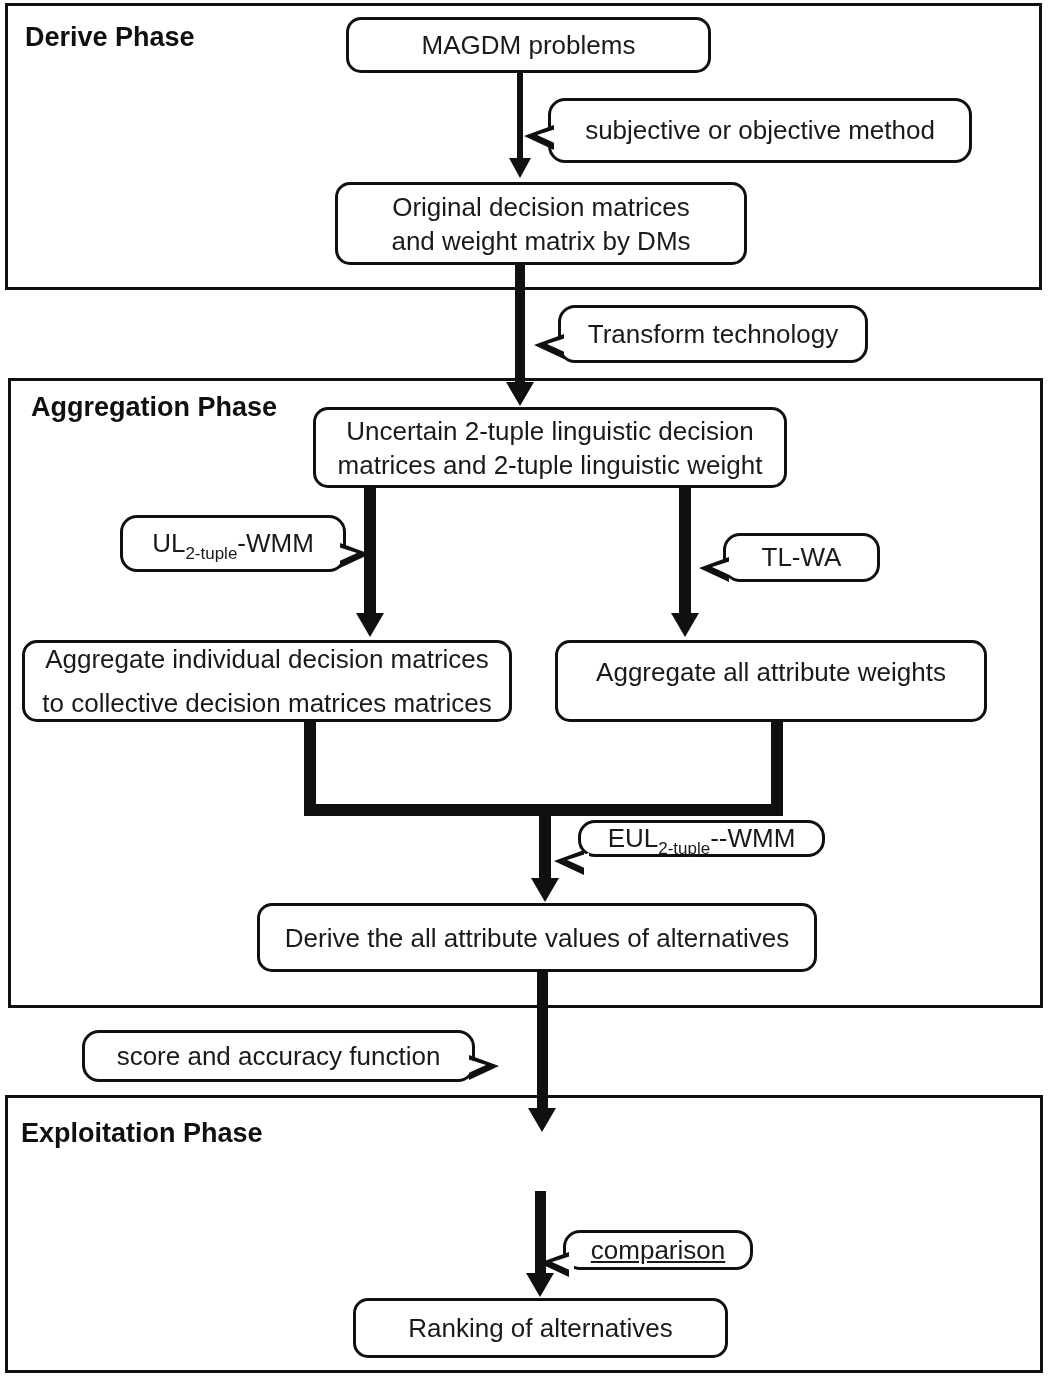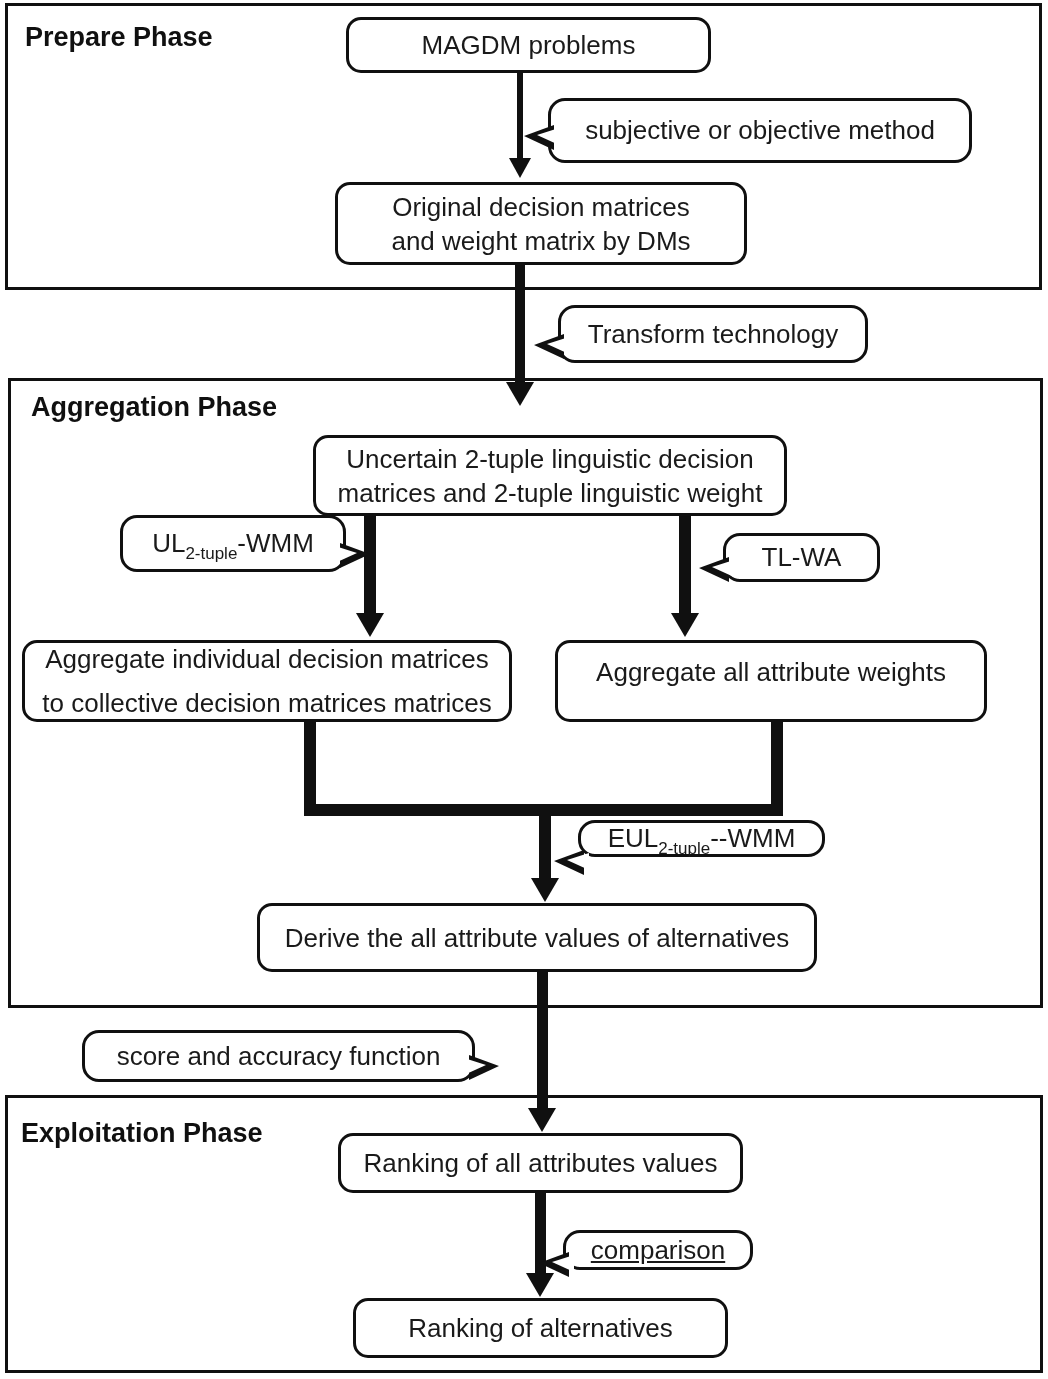--- a/index.html
+++ b/index.html
@@ -37,21 +37,21 @@
 </style>
 </head>
 <body>
 
 <div class="stage">
 
   <div class="phase" style="left:5px; top:3px; width:1037px; height:287px;"></div>
   <div class="phase" style="left:8px; top:378px; width:1035px; height:630px;"></div>
   <div class="phase" style="left:5px; top:1095px; width:1038px; height:278px;"></div>
 
-  <div class="phase-label" style="left:25px; top:22px;">Prepare Phase</div>
+  <div class="phase-label" style="left:25px; top:22px;">Derive Phase</div>
   <div class="phase-label" style="left:31px; top:392px;">Aggregation Phase</div>
   <div class="phase-label" style="left:21px; top:1118px;">Exploitation Phase</div>
 
   <div class="shaft" style="left:517px; top:73px; width:6px; height:87px;"></div>
   <div class="head thin" style="left:509px; top:158px;"></div>
 
   <div class="shaft" style="left:515px; top:263px; width:10px; height:122px;"></div>
   <div class="head thick" style="left:506px; top:382px;"></div>
 
   <div class="shaft" style="left:364px; top:487px; width:12px; height:128px;"></div>
@@ -74,41 +74,38 @@
 
   <div class="node" style="left:346px; top:17px; width:365px; height:56px;">
     <div>MAGDM problems</div>
   </div>
 
   <div class="node" style="left:335px; top:182px; width:412px; height:83px;">
     <div>Original decision matrices</div>
     <div>and weight matrix by DMs</div>
   </div>
 
-  <div class="node" style="left:313px; top:407px; width:474px; height:81px;margin-top:28px;">
+  <div class="node" style="left:313px; top:407px; width:474px; height:81px;">
     <div>Uncertain 2-tuple linguistic decision</div>
     <div>matrices and 2-tuple linguistic weight</div>
   </div>
 
   <div class="node" style="left:22px; top:640px; width:490px; height:82px;gap:10px;">
     <div>Aggregate individual decision matrices</div>
     <div>to collective decision matrices matrices</div>
   </div>
 
   <div class="node top-align" style="left:555px; top:640px; width:432px; height:82px;">
     <div>Aggregate all attribute weights</div>
   </div>
 
   <div class="node" style="left:257px; top:903px; width:560px; height:69px;">
     <div>Derive the all attribute values of alternatives</div>
   </div>
 
-  <div class="node" style="left:338px; top:1133px; width:405px; height:60px;">
-    <div>Ranking of all attributes values</div>
-  </div>
 
   <div class="node" style="left:353px; top:1298px; width:375px; height:60px;">
     <div>Ranking of alternatives</div>
   </div>
 
   <div class="callout" style="left:548px; top:98px; width:424px; height:65px;">
     <span class="tail tail-l-border" style="top:24px;"></span>
     <span class="tail tail-l-fill" style="top:27px;"></span>
     <span>subjective or objective method</span>
   </div>

